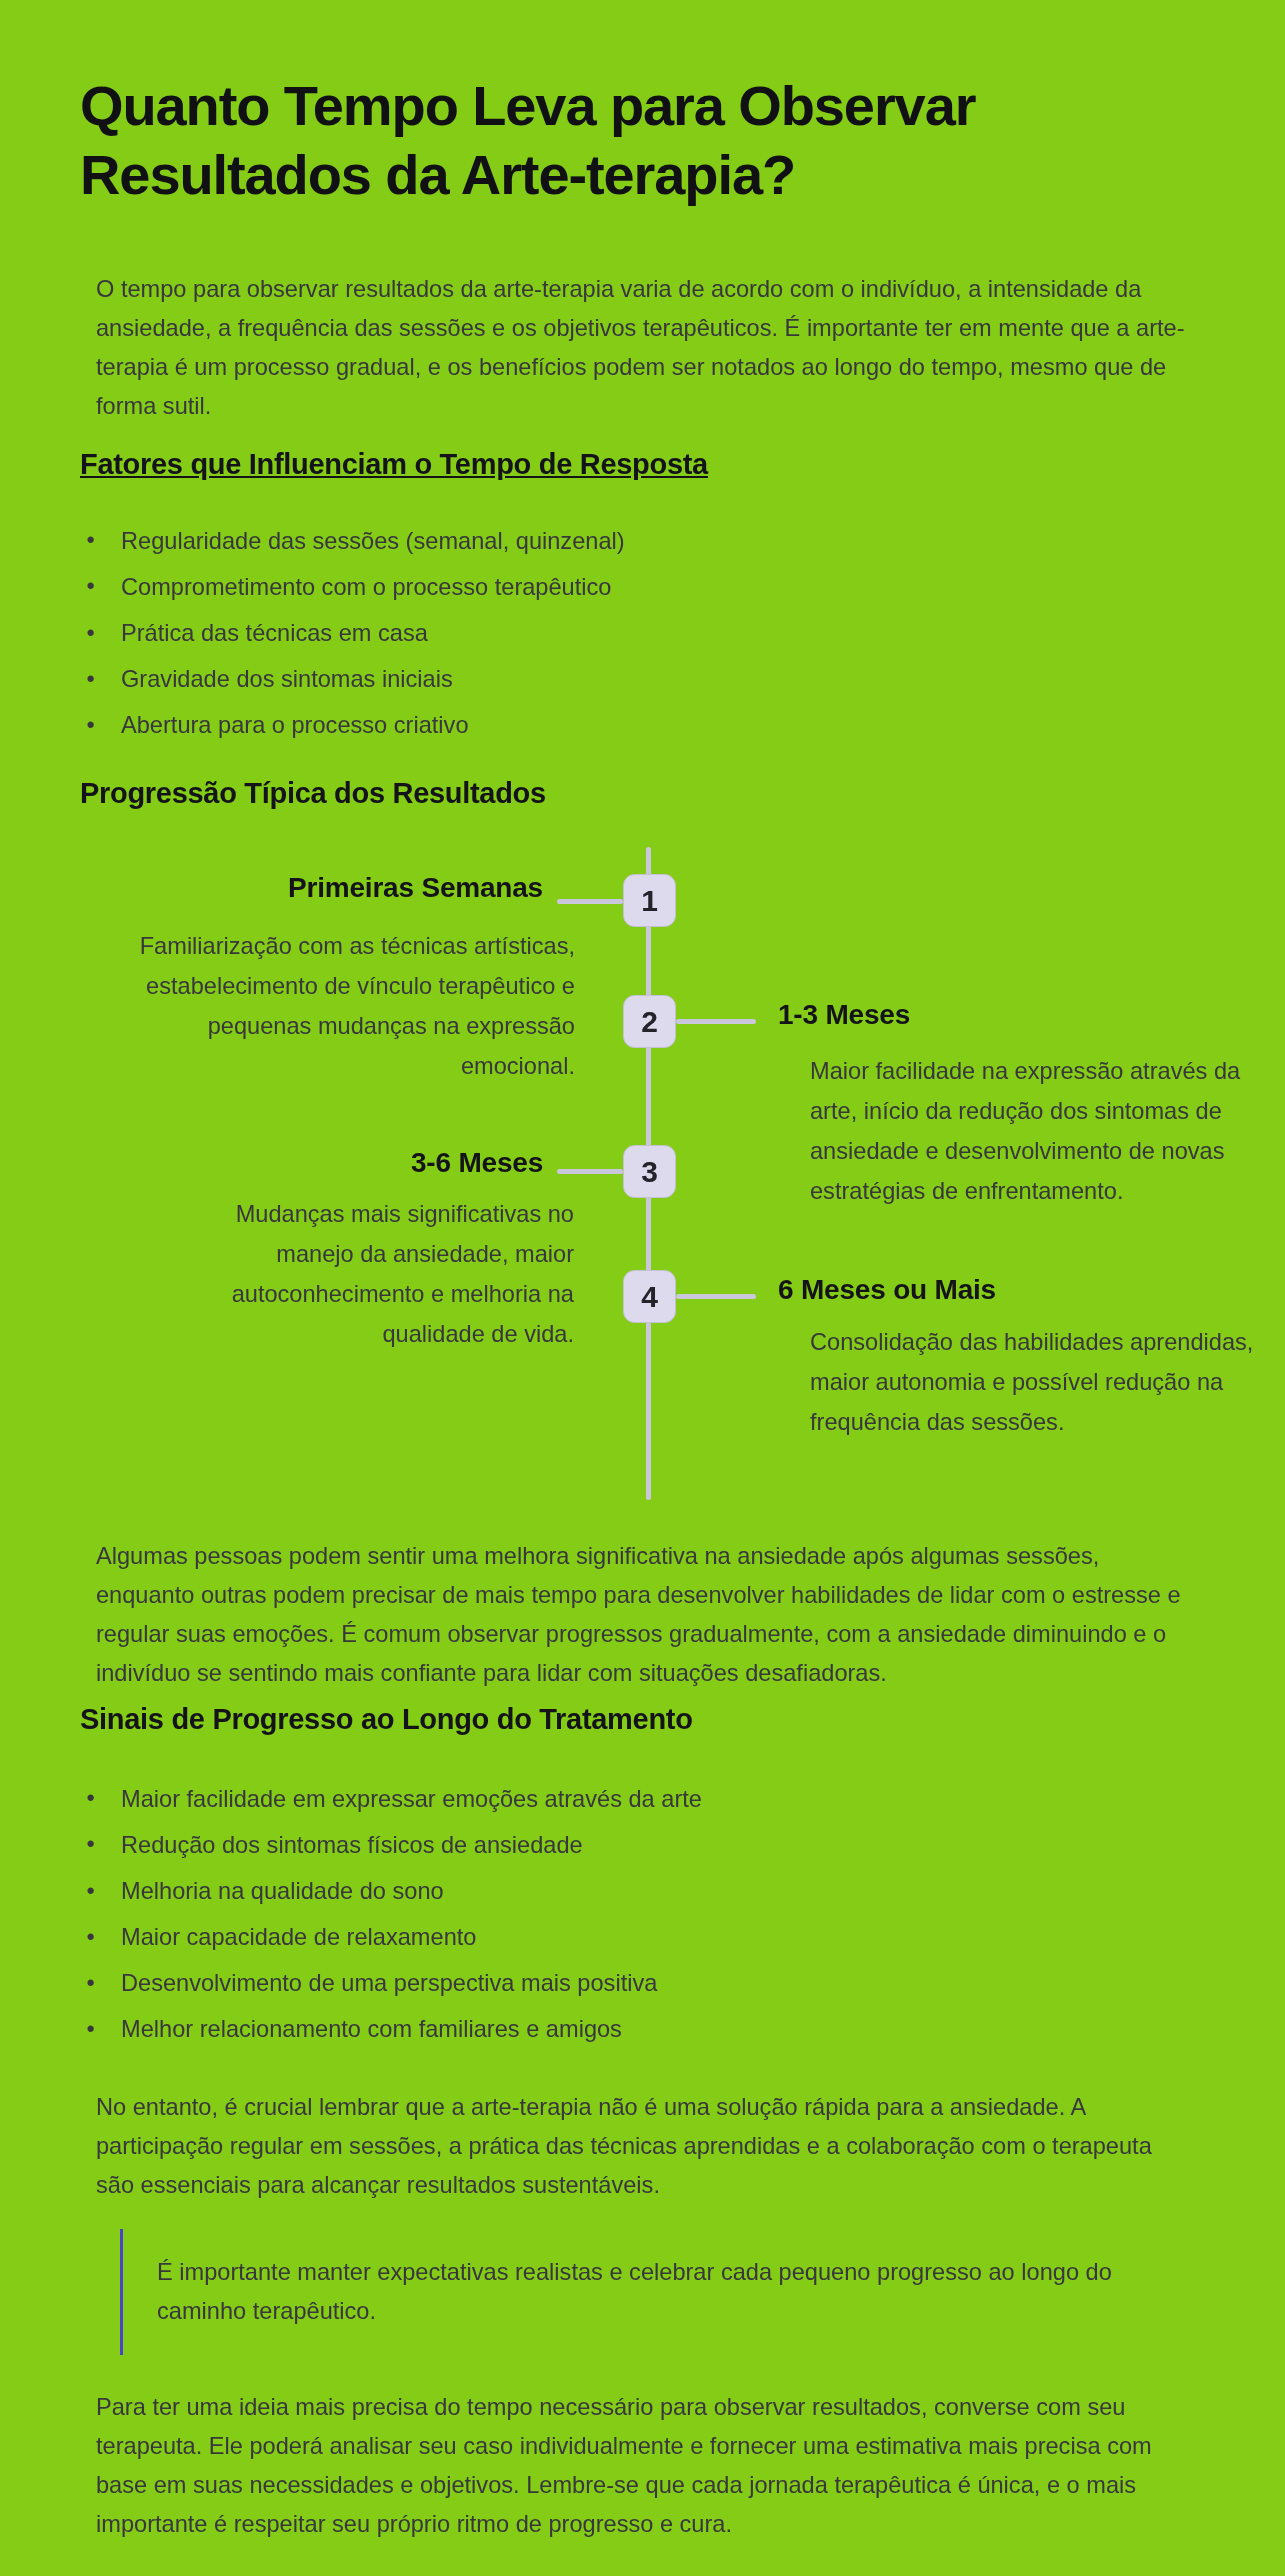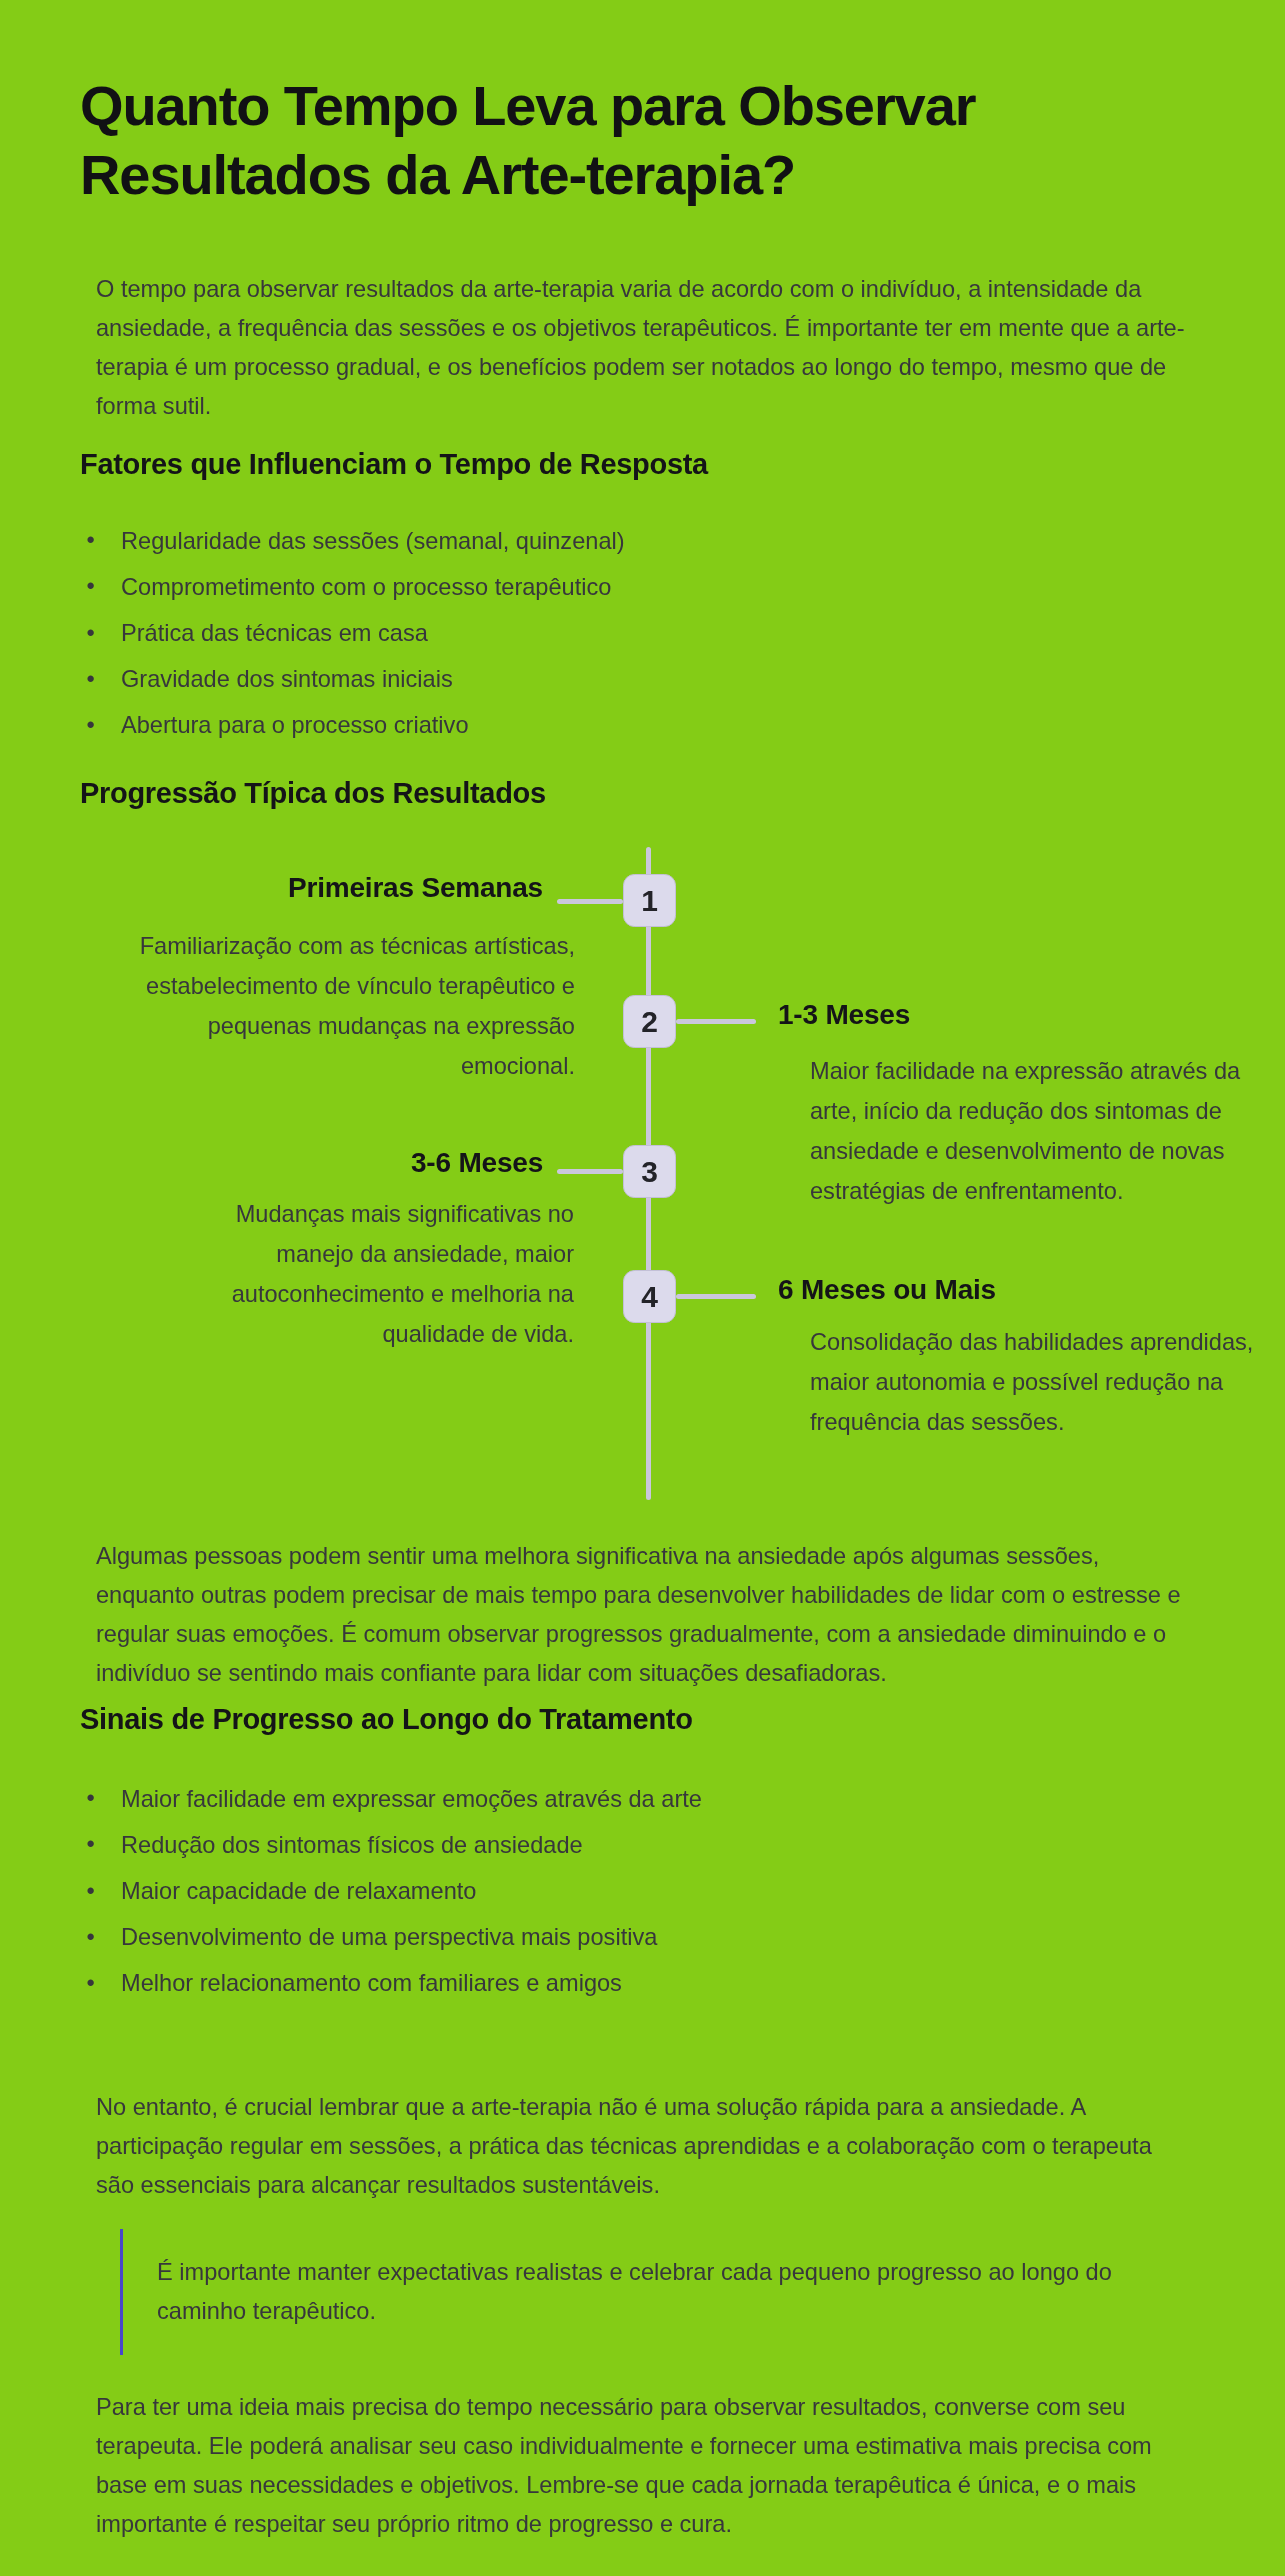--- a/index.html
+++ b/index.html
@@ -50,21 +50,21 @@
 </style>
 </head>
 <body>
 
 <div class="page">
 
   <h1 class="abs h1" style="left:80px; top:71px; width:1071px;">Quanto Tempo Leva para Observar Resultados da Arte-terapia?</h1>
 
   <p class="abs body-text" style="left:80px; top:254px; width:1093px;">O tempo para observar resultados da arte-terapia varia de acordo com o indivíduo, a intensidade da ansiedade, a frequência das sessões e os objetivos terapêuticos. É importante ter em mente que a arte-terapia é um processo gradual, e os benefícios podem ser notados ao longo do tempo, mesmo que de forma sutil.</p>
 
-  <h2 class="abs h2" style="left:80px; top:448px; width:1071px;">Fatores que Influenciam o Tempo de Resposta</h2>
+  <h2 class="abs h2" style="left:80px; top:448px; width:1071px;text-decoration:underline;">Fatores que Influenciam o Tempo de Resposta</h2>
 
   <ul class="abs bullets" style="left:80px; top:522px; width:1071px;">
     <li>Regularidade das sessões (semanal, quinzenal)</li>
     <li>Comprometimento com o processo terapêutico</li>
     <li>Prática das técnicas em casa</li>
     <li>Gravidade dos sintomas iniciais</li>
     <li>Abertura para o processo criativo</li>
   </ul>
 
   <h2 class="abs h2" style="left:80px; top:777px; width:1071px;">Progressão Típica dos Resultados</h2>
@@ -95,20 +95,21 @@
     <div class="tl-desc" style="left:778px; top:479px; width:457px;">Consolidação das habilidades aprendidas, maior autonomia e possível redução na frequência das sessões.</div>
   </div>
 
   <p class="abs body-text" style="left:80px; top:1521px; width:1093px;">Algumas pessoas podem sentir uma melhora significativa na ansiedade após algumas sessões, enquanto outras podem precisar de mais tempo para desenvolver habilidades de lidar com o estresse e regular suas emoções. É comum observar progressos gradualmente, com a ansiedade diminuindo e o indivíduo se sentindo mais confiante para lidar com situações desafiadoras.</p>
 
   <h2 class="abs h2" style="left:80px; top:1703px; width:1071px;">Sinais de Progresso ao Longo do Tratamento</h2>
 
   <ul class="abs bullets" style="left:80px; top:1780px; width:1071px;">
     <li>Maior facilidade em expressar emoções através da arte</li>
     <li>Redução dos sintomas físicos de ansiedade</li>
+    <li>Melhoria na qualidade do sono</li>
     <li>Maior capacidade de relaxamento</li>
     <li>Desenvolvimento de uma perspectiva mais positiva</li>
     <li>Melhor relacionamento com familiares e amigos</li>
   </ul>
 
   <p class="abs body-text" style="left:80px; top:2072px; width:1093px;">No entanto, é crucial lembrar que a arte-terapia não é uma solução rápida para a ansiedade. A participação regular em sessões, a prática das técnicas aprendidas e a colaboração com o terapeuta são essenciais para alcançar resultados sustentáveis.</p>
 
   <blockquote class="quote">É importante manter expectativas realistas e celebrar cada pequeno progresso ao longo do caminho terapêutico.</blockquote>
 
   <p class="abs body-text" style="left:80px; top:2372px; width:1093px;">Para ter uma ideia mais precisa do tempo necessário para observar resultados, converse com seu terapeuta. Ele poderá analisar seu caso individualmente e fornecer uma estimativa mais precisa com base em suas necessidades e objetivos. Lembre-se que cada jornada terapêutica é única, e o mais importante é respeitar seu próprio ritmo de progresso e cura.</p>

